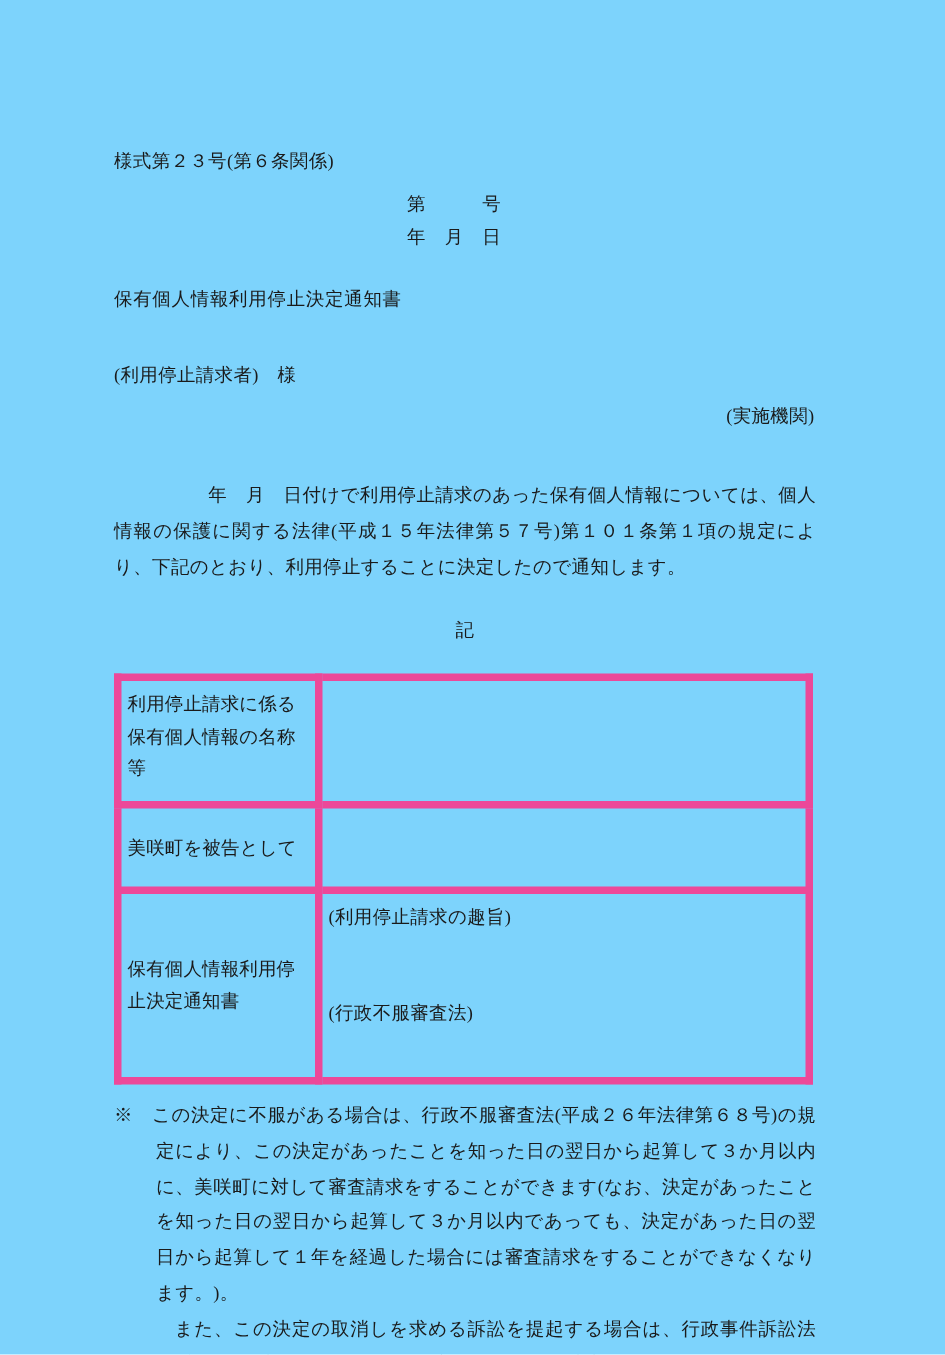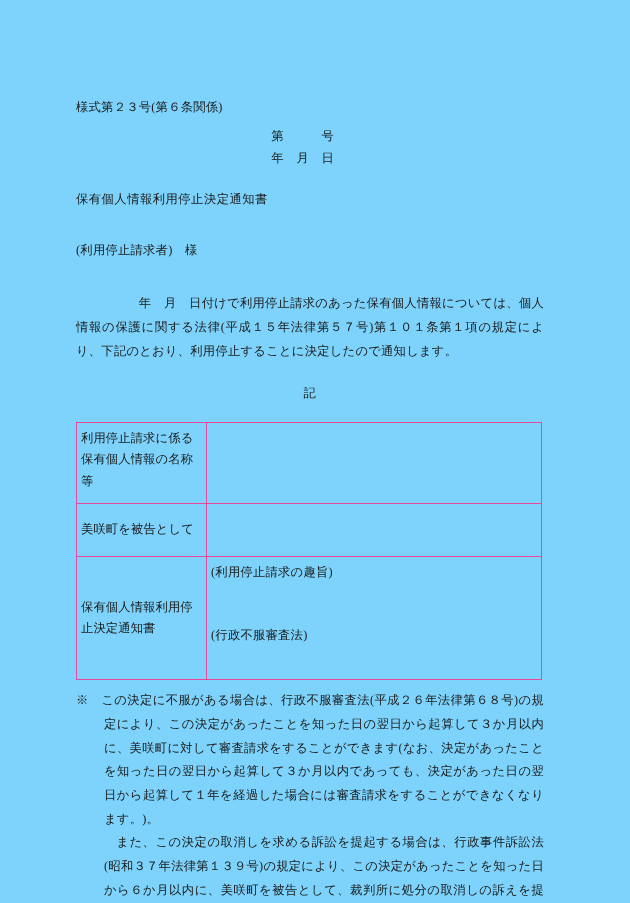--- a/index.html
+++ b/index.html
@@ -79,21 +79,21 @@
   }
 
   
   .form-table {
     margin-top: 17px;
     width: 466px;
     border-collapse: collapse;
     table-layout: fixed;
   }
   .form-table td {
-    border: 1px solid #ec4899;
+    border: 5px solid #ec4899;
     padding: 5px 3px 5px 4px;
     vertical-align: top;
     font-size: 12.3px;
     line-height: 1.74;
   }
   .form-table td.label {
     width: 122px;
     letter-spacing: 0.01em;
   }
   .form-table td.label-mid {
@@ -140,20 +140,21 @@
 
     <div class="doc-meta">
       <span class="meta-line">第　　　号　</span>
       <span class="meta-line">年　月　日　</span>
     </div>
 
     <div class="doc-title">保有個人情報利用停止決定通知書</div>
 
     <div class="addressee">(利用停止請求者)　様</div>
 
+    <div class="issuer">(実施機関)</div>
 
     <div class="body-para">　　　　　年　月　日付けで利用停止請求のあった保有個人情報については、個人情報の保護に関する法律(平成１５年法律第５７号)第１０１条第１項の規定により、下記のとおり、利用停止することに決定したので通知します。</div>
 
     <div class="ki">記</div>
 
     <table class="form-table">
       <tbody>
         <tr class="row-name">
           <td class="label">利用停止請求に係る保有個人情報の名称等</td>
           <td class="value"></td>

